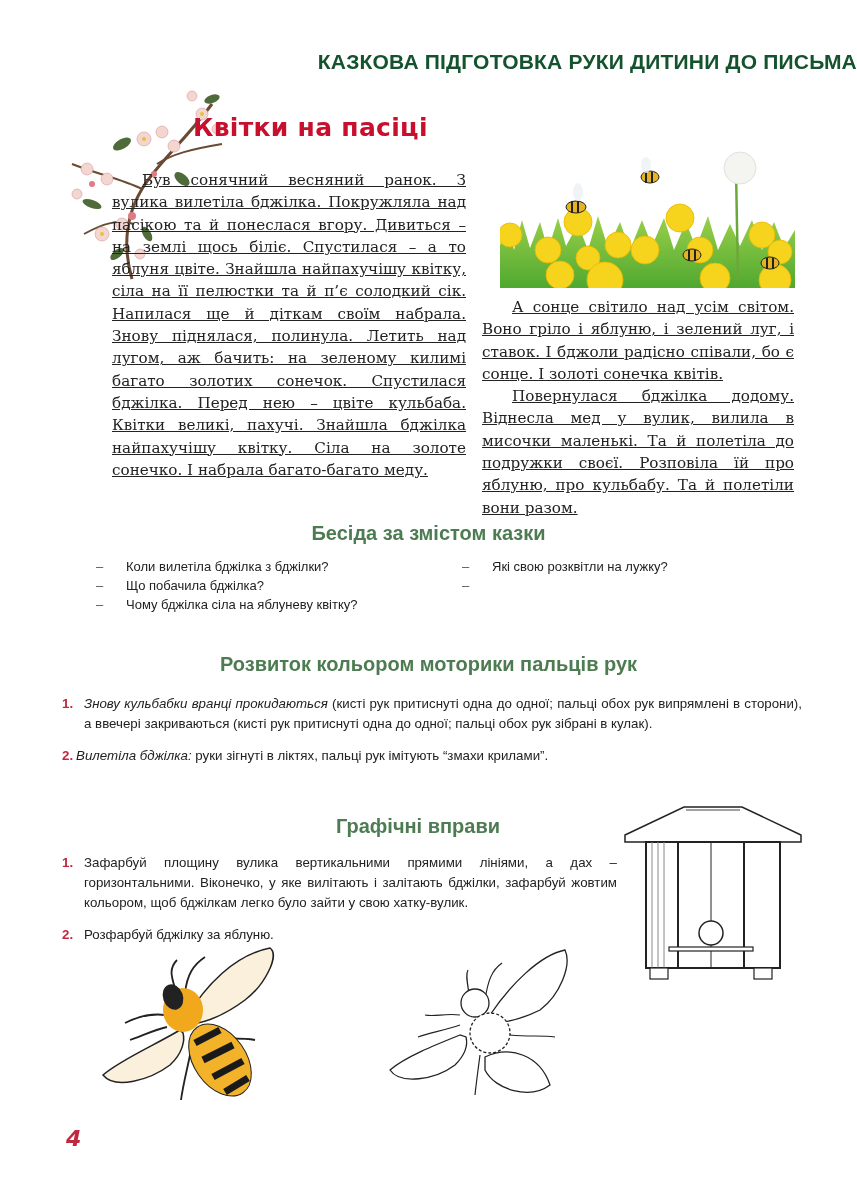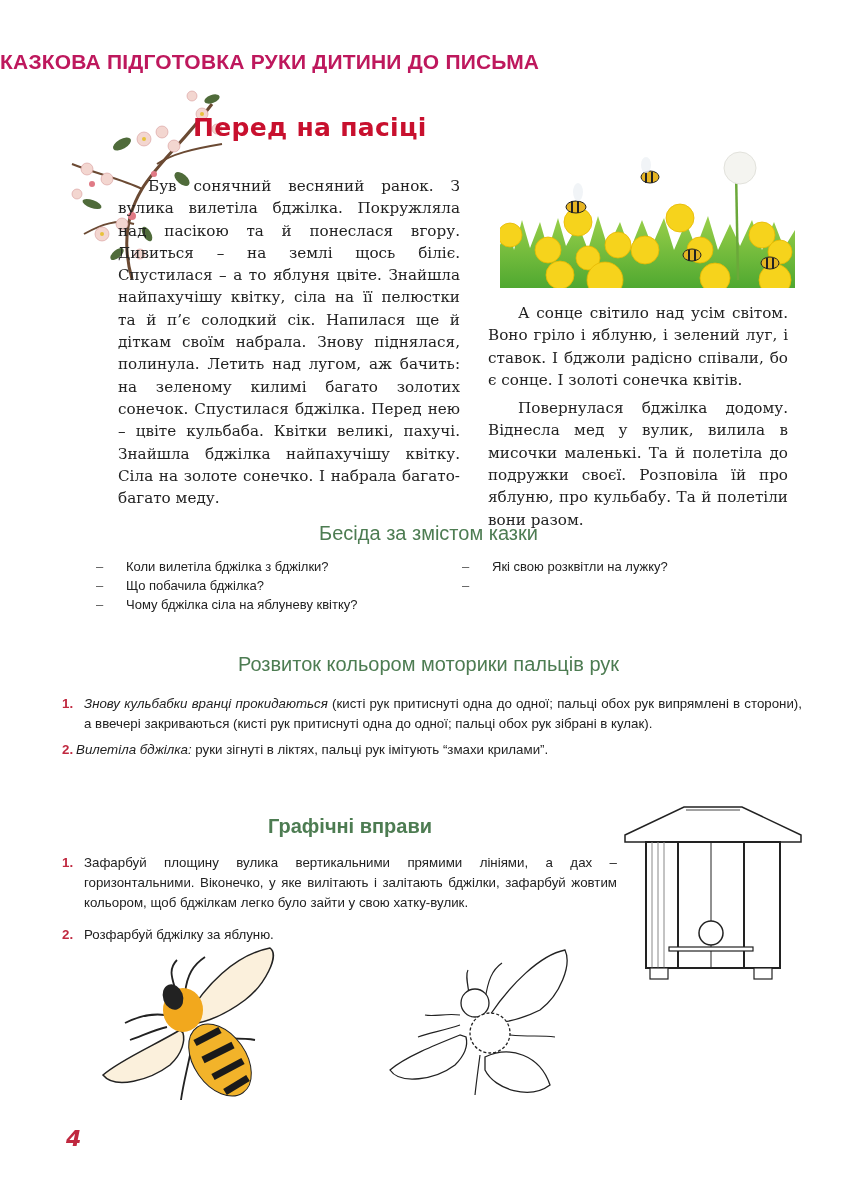--- a/index.html
+++ b/index.html
@@ -1,24 +1,24 @@
 <!DOCTYPE html>
 <html><head>
 <meta charset="utf-8">
 <style>
   html, body { margin: 0; padding: 0; background: #ffffff; }
   body { width: 857px; height: 1200px; position: relative; overflow: hidden; font-family: "Liberation Sans", sans-serif; color: #1e1e1e; }
   .abs { position: absolute; }
-  .main-title { left: 0; width: 857px; top: 50px; text-align: left; font-family: "Liberation Sans", sans-serif; font-weight: bold; font-size: 21px; color: #be185d; letter-spacing: 0.2px; }
+  .main-title { left: 0; width: 857px; top: 50px; text-align: right; font-family: "Liberation Sans", sans-serif; font-weight: bold; font-size: 21px; color: #14532d; letter-spacing: 0.2px; }
   .story-title { left: 193px; top: 113px; font-family: "DejaVu Sans", sans-serif; font-weight: bold; font-size: 25px; color: #c8102e; letter-spacing: 0.3px; }
   .story { font-family: "DejaVu Serif", serif; font-size: 15.2px; line-height: 22.3px; color: #222; text-align: justify; hyphens: manual; }
-  .story p { margin: 6px; text-indent: 30px; }
+  .story p { margin: 0; text-indent: 30px; text-decoration: underline; }
   .story-left { left: 112px; top: 169px; width: 354px; }
   .story-right { left: 482px; top: 296px; width: 312px; }
-  .section-heading { left: 0; width: 857px; text-align: center; font-weight: normal; font-size: 20px; color: #4d7c52; font-family: "Liberation Sans", sans-serif; }
+  .section-heading { left: 0; width: 857px; text-align: center; font-weight: bold; font-size: 20px; color: #4d7c52; font-family: "Liberation Sans", sans-serif; }
   .q-list { font-size: 13px; line-height: 19px; color: #222; list-style: none; margin: 0; padding: 0; }
   .q-list li { position: relative; padding-left: 30px; }
   .q-list li .dash { position: absolute; left: 0; top: 0; color: #555; }
   .q-left { left: 96px; top: 557px; width: 340px; }
   .q-right { left: 462px; top: 557px; width: 338px; text-align: justify; }
   .ex { font-size: 13.3px; line-height: 20px; color: #222; }
   .ex .num { position: absolute; left: 0; top: 0; color: #c0283f; font-weight: bold; }
   .ex-item { position: relative; padding-left: 22px; }
   .ex-item.tight { padding-left: 0; }
   .ex-item.tight .num { position: static; margin-right: 3px; }
@@ -62,21 +62,21 @@
       <circle cx="92" cy="90" r="3"></circle>
       <circle cx="30" cy="100" r="3"></circle>
     </g>
   <g fill="#e8c23a">
       <circle cx="82" cy="55" r="2"></circle>
       <circle cx="40" cy="150" r="2"></circle>
       <circle cx="140" cy="30" r="2"></circle>
     </g>
 </svg>
 
-<div class="abs story-title">Перед на пасіці</div>
+<div class="abs story-title">Квітки на пасіці</div>
 
 <div class="abs story story-left">
   <p>Був сонячний весняний ранок. З вулика вилетіла бджілка. Покружляла над пасікою та й понеслася вгору. Дивиться – на землі щось біліє. Спустилася – а то яблуня цвіте. Знайшла найпахучішу квітку, сіла на її пелюстки та й п’є солодкий сік. Напилася ще й діткам своїм набрала. Знову піднялася, полинула. Летить над лугом, аж бачить: на зеленому килимі багато золотих сонечок. Спустилася бджілка. Перед нею – цвіте кульбаба. Квітки великі, пахучі. Знайшла бджілка найпахучішу квітку. Сіла на золоте сонечко. І набрала багато-багато меду.</p>
 </div>
 
 <svg class="abs" style="left:500px;top:150px" width="295" height="138" viewBox="0 0 295 138">
   <defs>
     <linearGradient id="grass" x1="0" y1="0" x2="0" y2="1">
       <stop offset="0" stop-color="#9ad04a"></stop>
         <stop offset="1" stop-color="#4fa830"></stop>
@@ -139,26 +139,26 @@
 <ul class="abs q-list q-right">
   <li><span class="dash">–</span><span>Які свою розквітли на лужку?</span></li>
   <li><span class="dash">–</span></li>
 </ul>
 
 <div class="abs section-heading" style="top:653px">Розвиток кольором моторики пальців рук</div>
 <div class="abs ex" style="left:62px;top:694px;width:740px;text-align:justify">
   <div class="ex-item">
     <span class="num">1.</span><span class="it">Знову кульбабки вранці прокидаються</span><span> (кисті рук притиснуті одна до одної; пальці обох рук випрямлені в сторони), а ввечері закриваються (кисті рук притиснуті одна до одної; пальці обох рук зібрані в кулак).</span>
   </div>
-  <div class="ex-item tight" style="margin-top:6px">
+  <div class="ex-item tight" style="margin-top:12px">
     <span class="num">2.</span><span class="it">Вилетіла бджілка:</span><span> руки зігнуті в ліктях, пальці рук імітують “змахи крилами”.</span>
   </div>
 </div>
 
-<div class="abs" style="left:200px;width:300px;top:815px;text-align:center;font-weight:bold;font-size:20px;color:#4d7c52">Графічні вправи</div>
+<div class="abs" style="left:200px;width:300px;top:815px;text-align:right;font-weight:bold;font-size:20px;color:#4d7c52">Графічні вправи</div>
 <div class="abs ex" style="left:62px;top:853px;width:555px;text-align:justify">
   <div class="ex-item">
     <span class="num">1.</span><span>Зафарбуй площину вулика вертикальними прямими лініями, а дах – горизонтальними. Віконечко, у яке вилітають і залітають бджілки, зафарбуй жовтим кольором, щоб бджілкам легко було зайти у свою хатку-вулик.</span>
   </div>
   <div class="ex-item" style="margin-top:12px">
     <span class="num">2.</span><span>Розфарбуй бджілку за яблуню.</span>
   </div>
 </div>
 
 <svg class="abs" style="left:624px;top:805px" width="180" height="180" viewBox="0 0 180 180">

